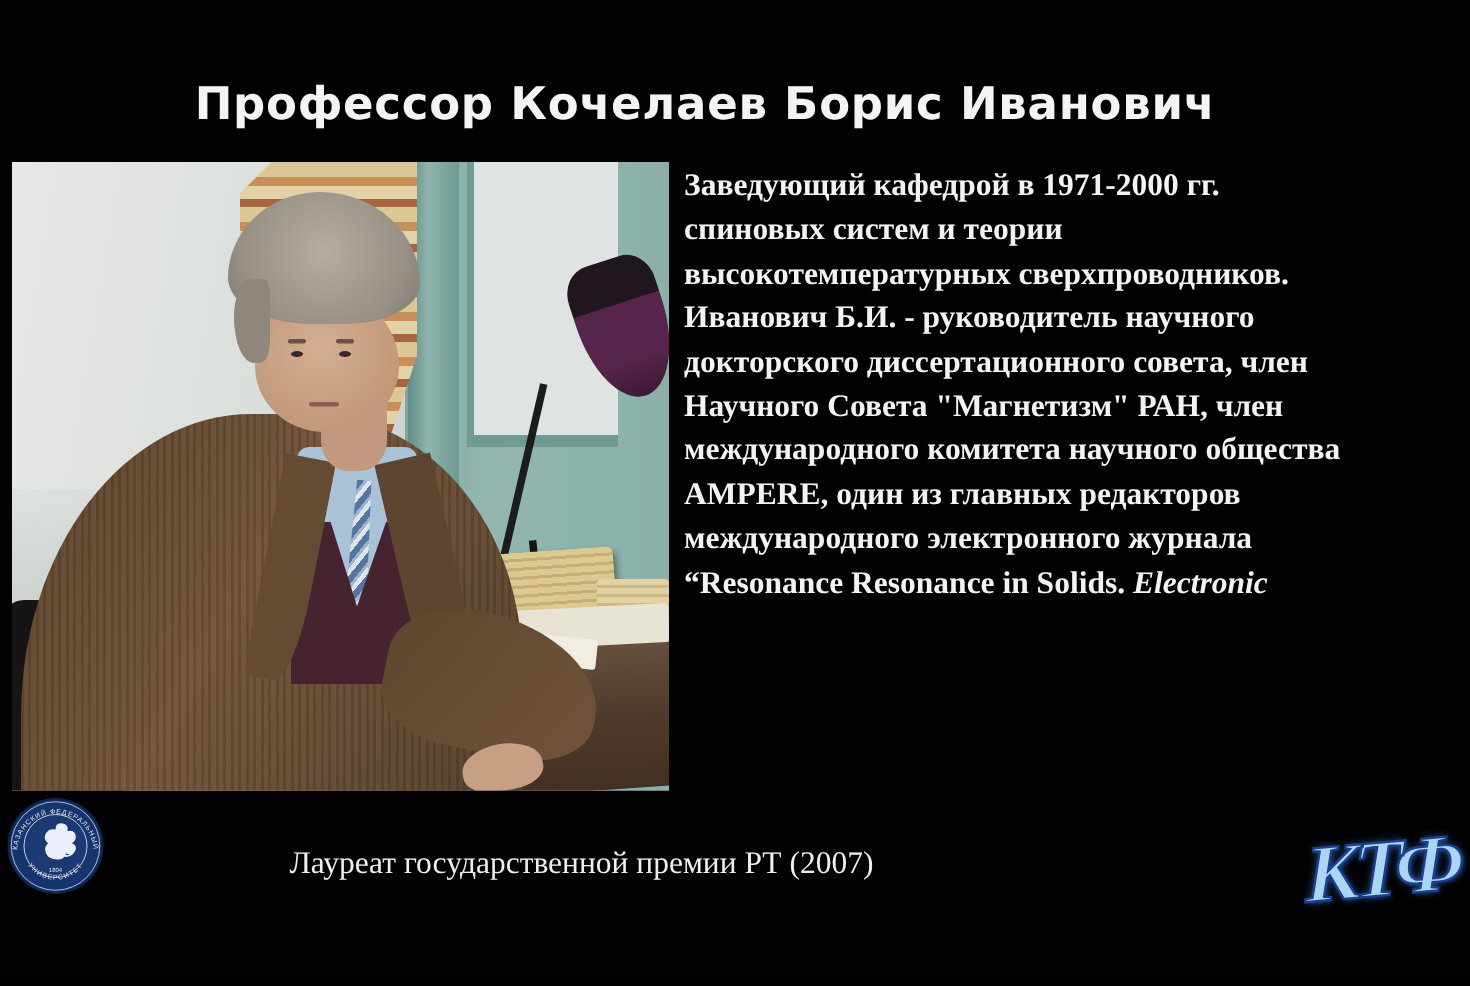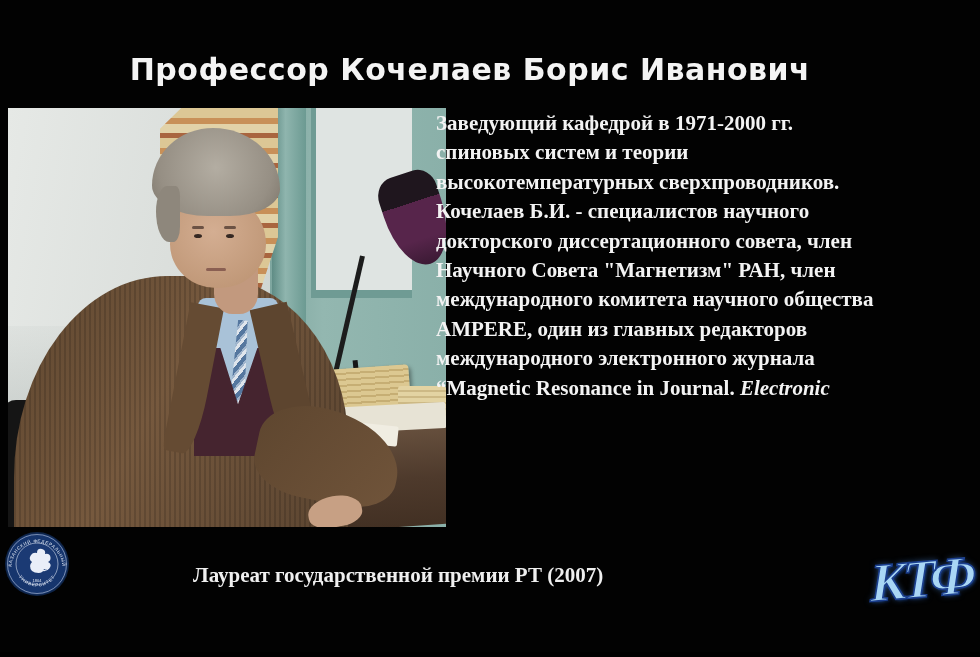--- a/index.html
+++ b/index.html
@@ -8,28 +8,28 @@
     font-family:"Liberation Serif",serif;
   }
   
   .title{
     position:absolute;left:70px;top:52px;width:800px;text-align:center;
     color:#f4f4f4;font-family:"DejaVu Sans",sans-serif;font-weight:bold;
     font-size:30px;letter-spacing:.5px;white-space:nowrap;
   }
   
   .bio{
-    position:absolute;left:436px;top:109px;width:520px;
+    position:absolute;left:456px;top:109px;width:520px;
     color:#f3f3f3;font-weight:bold;font-size:21px;line-height:29.4px;
   }
   .bio-line{white-space:nowrap;}
   .it{font-style:italic;}
   
   .caption{
-    position:absolute;left:193px;top:563px;color:#efefef;font-weight:bold;
+    position:absolute;left:193px;top:563px;color:#efefef;font-weight:normal;
     font-size:21px;white-space:nowrap;
   }
   
   .ktf{
     position:absolute;right:8px;top:548px;
     font-family:"Liberation Serif",serif;font-style:italic;font-weight:bold;
     font-size:54px;letter-spacing:-4px;color:#a9d6f5;
     -webkit-text-stroke:1.6px #1b3f8f;
     text-shadow:0 0 6px rgba(90,160,255,.55), 2px 2px 2px #00102e;
     transform:rotate(-5deg) skewX(-4deg);
@@ -147,27 +147,27 @@
     <div class="p-eye-r"></div>
     <div class="p-mouth"></div>
     <div class="p-arm"></div>
     <div class="p-hand"></div>
   </div>
 
   <div class="bio">
     <div class="bio-line">Заведующий кафедрой в 1971-2000 гг.</div>
     <div class="bio-line">спиновых систем и теории</div>
     <div class="bio-line">высокотемпературных сверхпроводников.</div>
-    <div class="bio-line">Кочелаев Б.И. - специалистов научного</div>
+    <div class="bio-line">Иванович Б.И. - руководитель научного</div>
     <div class="bio-line">докторского диссертационного совета, член</div>
     <div class="bio-line">Научного Совета "Магнетизм" РАН, член</div>
     <div class="bio-line">международного комитета научного общества</div>
     <div class="bio-line">AMPERE, один из главных редакторов</div>
     <div class="bio-line">международного электронного журнала</div>
-    <div class="bio-line"><span>“Magnetic Resonance in Journal. </span><span class="it">Electronic</span></div>
+    <div class="bio-line"><span>“Resonance Resonance in Solids. </span><span class="it">Electronic</span></div>
   </div>
 
   <div class="caption">Лауреат государственной премии РТ (2007)</div>
 
   <svg class="kfu" viewBox="0 0 66 66" xmlns="http://www.w3.org/2000/svg">
     <circle cx="33" cy="33" r="32" fill="#0e2448"></circle>
     <circle cx="33" cy="33" r="30.5" fill="#16356d"></circle>
     <circle cx="33" cy="33" r="21" fill="#1b3a74" stroke="#d9e1f0" stroke-width="0.6"></circle>
     <circle cx="33" cy="33" r="29.5" fill="none" stroke="#d9e1f0" stroke-width="0.5"></circle>
     <defs>

